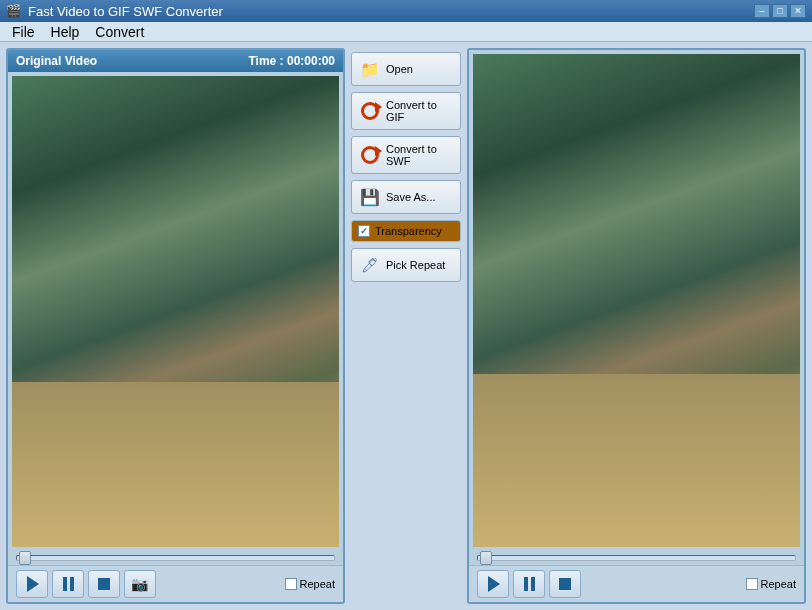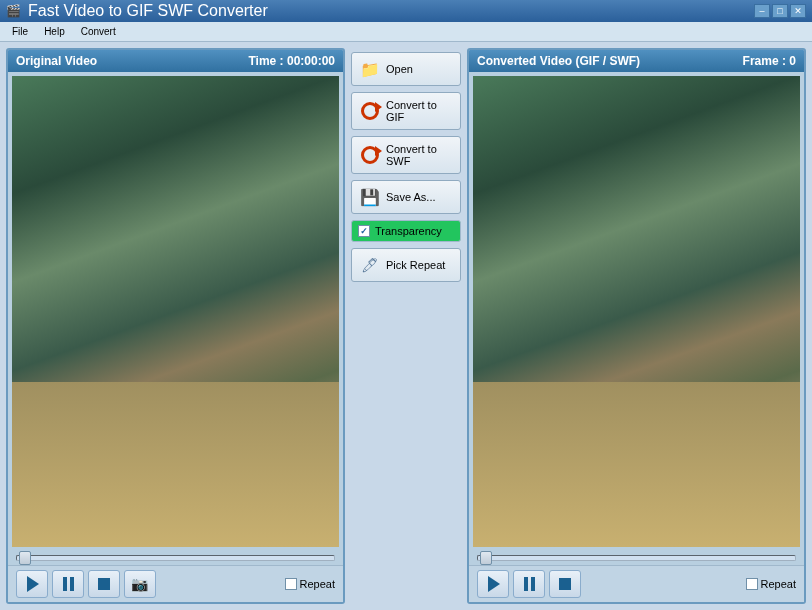--- a/index.html
+++ b/index.html
@@ -24,21 +24,21 @@
     #title-bar .app-icon {
       width: 16px;
       height: 16px;
       margin-right: 6px;
       display: flex;
       align-items: center;
       justify-content: center;
     }
     #title-bar .title-text {
       flex: 1;
-      font-size: 16px;
+      font-size: 13px;
     }
     #title-bar .win-buttons {
       display: flex;
       gap: 2px;
     }
     #title-bar .win-btn {
       width: 16px;
       height: 14px;
       background: #6aa0cc;
       border: 1px solid #3a6fa0;
@@ -53,21 +53,21 @@
     #menu-bar {
       background: #d4e4f0;
       display: flex;
       padding: 2px 4px;
       border-bottom: 1px solid #a0b8cc;
       height: 20px;
       align-items: center;
     }
     #menu-bar .menu-item {
       padding: 1px 8px;
-      font-size: 10px;
+      font-size: 14px;
       cursor: pointer;
       color: #000;
     }
     
     #main-content {
       display: flex;
       padding: 6px;
       gap: 6px;
       height: calc(610px - 42px);
     }
@@ -217,21 +217,21 @@
       flex-shrink: 0;
     }
     .folder-icon { color: #e8a000; font-size: 16px; }
     .save-icon { color: #4060a0; font-size: 16px; }
     .transparency-section {
       display: flex;
       align-items: center;
       gap: 5px;
       padding: 4px 6px;
       font-size: 11px;
-      background: #22c55e;
+      background: #a16207;
       border: 1px solid #a0b8cc;
       border-radius: 3px;
     }
     .pick-color-btn {
       background: linear-gradient(to bottom, #f0f4f8, #d8e4ee);
       border: 1px solid #90aac0;
       border-radius: 3px;
       padding: 6px 8px;
       display: flex;
       align-items: center;
@@ -361,26 +361,20 @@
     </div>
     <div class="pick-color-btn">
       <div class="btn-icon">
         <span class="eyedropper-icon">🖊</span>
       </div>
       <span>Pick Repeat</span>
     </div>
   </div>
 
   <div class="video-panel">
-    <div class="video-panel-header">
-      <span>Converted Video (GIF / SWF)</span>
-      <span>
-        <span>Frame :</span>&nbsp;<span>0</span>
-      </span>
-    </div>
     <div class="video-panel-inner">
       <div class="video-area">
         <div class="video-thumbnail"></div>
       </div>
       <div class="slider-container">
         <div class="slider-track">
           <div class="slider-thumb"></div>
         </div>
       </div>
       <div class="controls">

